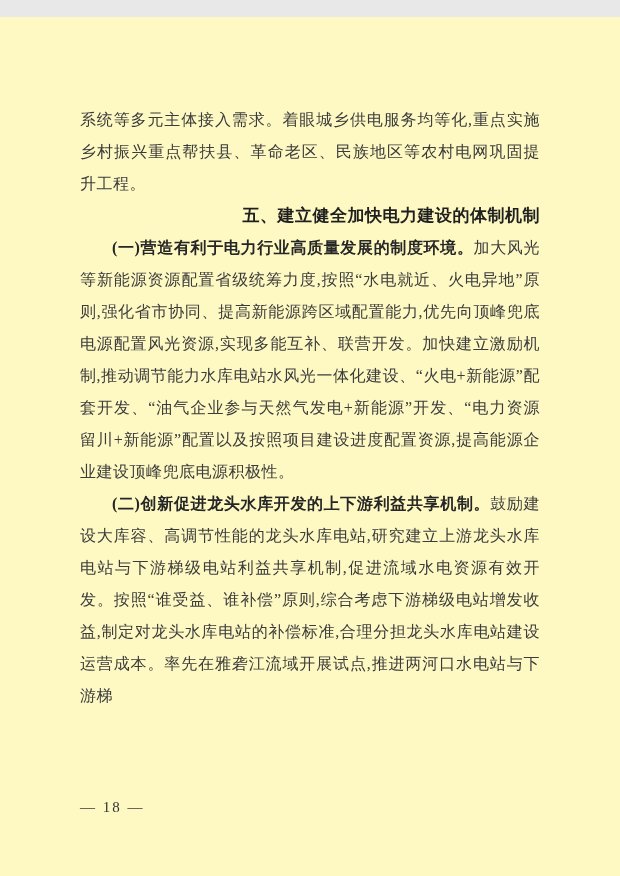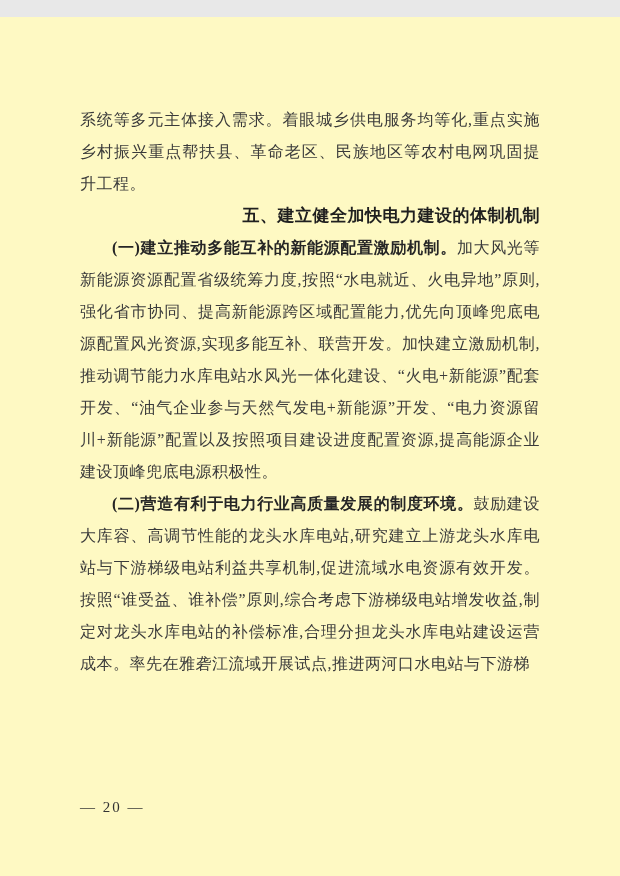--- a/index.html
+++ b/index.html
@@ -58,17 +58,17 @@
     font-family: "Liberation Serif", "DejaVu Serif", serif;
   }
 </style>
 </head>
 <body>
 
 <div class="page">
   <div class="doc-body">
       <p class="continuation">系统等多元主体接入需求。着眼城乡供电服务均等化,重点实施乡村振兴重点帮扶县、革命老区、民族地区等农村电网巩固提升工程。</p>
       <p class="heading">五、建立健全加快电力建设的体制机制</p>
-      <p class="body"><span class="lead">(一)建立推动多能互补的新能源配置激励机制。</span>加大风光等新能源资源配置省级统筹力度,按照“水电就近、火电异地”原则,强化省市协同、提高新能源跨区域配置能力,优先向顶峰兜底电源配置风光资源,实现多能互补、联营开发。加快建立激励机制,推动调节能力水库电站水风光一体化建设、“火电+新能源”配套开发、“油气企业参与天然气发电+新能源”开发、“电力资源留川+新能源”配置以及按照项目建设进度配置资源,提高能源企业建设顶峰兜底电源积极性。</p>
-      <p class="body"><span class="lead">(二)营造有利于电力行业高质量发展的制度环境。</span>鼓励建设大库容、高调节性能的龙头水库电站,研究建立上游龙头水库电站与下游梯级电站利益共享机制,促进流域水电资源有效开发。按照“谁受益、谁补偿”原则,综合考虑下游梯级电站增发收益,制定对龙头水库电站的补偿标准,合理分担龙头水库电站建设运营成本。率先在雅砻江流域开展试点,推进两河口水电站与下游梯</p>
+      <p class="body"><span class="lead">(一)营造有利于电力行业高质量发展的制度环境。</span>加大风光等新能源资源配置省级统筹力度,按照“水电就近、火电异地”原则,强化省市协同、提高新能源跨区域配置能力,优先向顶峰兜底电源配置风光资源,实现多能互补、联营开发。加快建立激励机制,推动调节能力水库电站水风光一体化建设、“火电+新能源”配套开发、“油气企业参与天然气发电+新能源”开发、“电力资源留川+新能源”配置以及按照项目建设进度配置资源,提高能源企业建设顶峰兜底电源积极性。</p>
+      <p class="body"><span class="lead">(二)创新促进龙头水库开发的上下游利益共享机制。</span>鼓励建设大库容、高调节性能的龙头水库电站,研究建立上游龙头水库电站与下游梯级电站利益共享机制,促进流域水电资源有效开发。按照“谁受益、谁补偿”原则,综合考虑下游梯级电站增发收益,制定对龙头水库电站的补偿标准,合理分担龙头水库电站建设运营成本。率先在雅砻江流域开展试点,推进两河口水电站与下游梯</p>
     </div>
-  <div class="page-number">— 20 —</div>
+  <div class="page-number">— 18 —</div>
 </div>
 
 </body></html>

